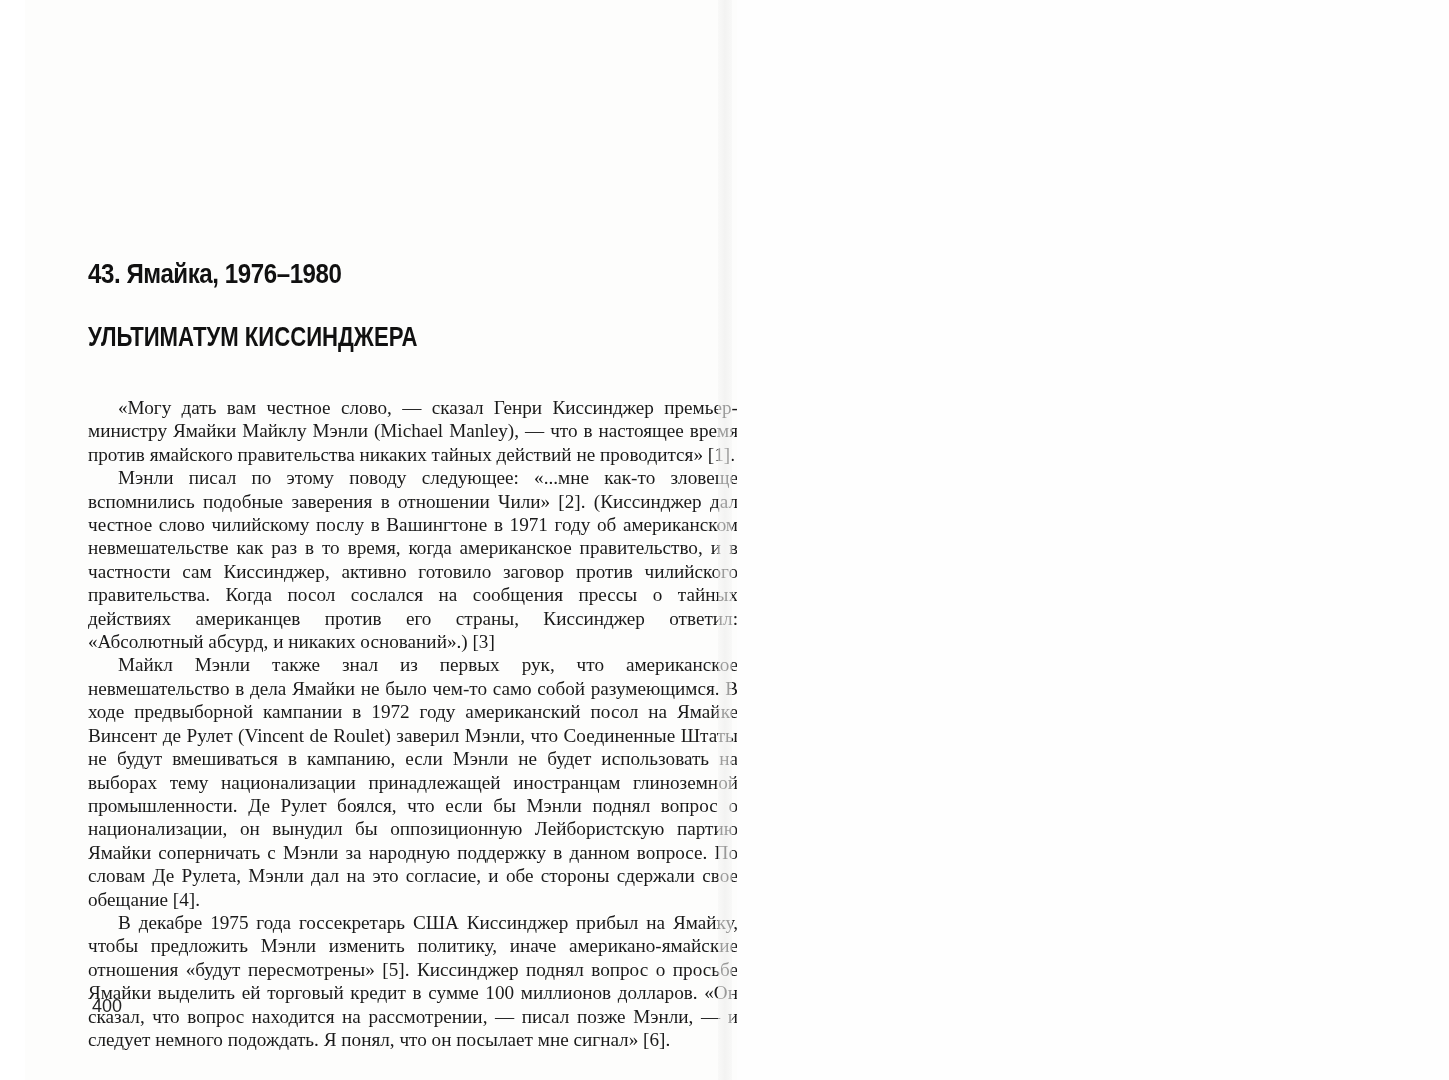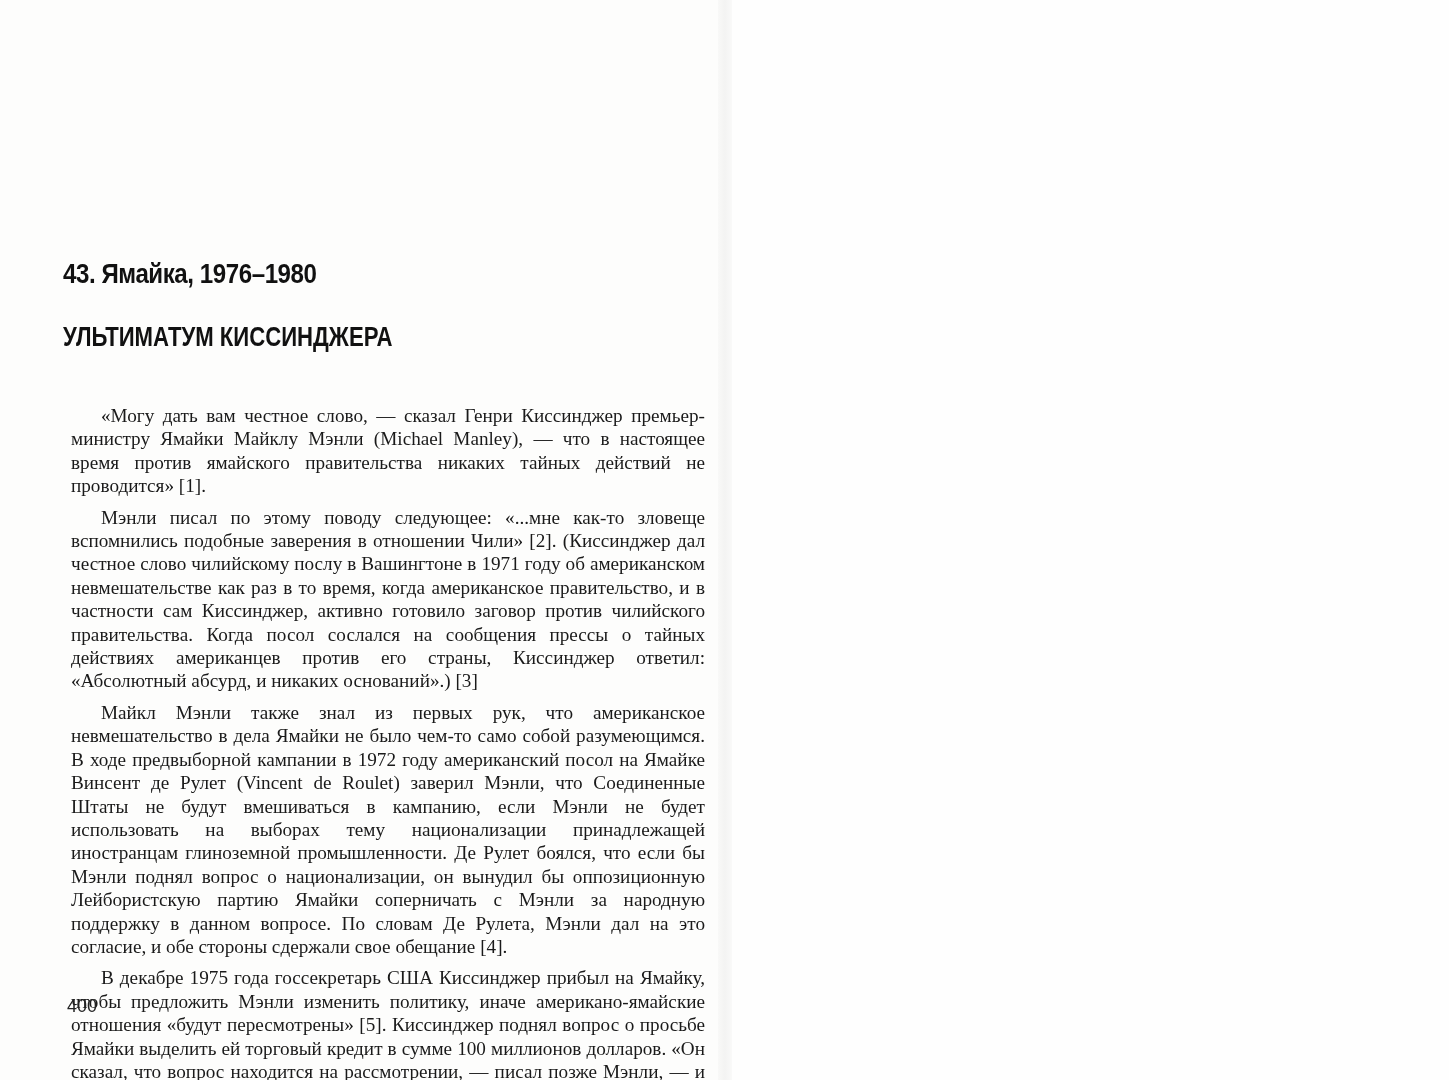--- a/index.html
+++ b/index.html
@@ -3,21 +3,21 @@
 <meta charset="utf-8">
 <style>
   html, body { margin: 0; padding: 0; }
   body {
     width: 1449px; height: 1080px; overflow: hidden;
     background: #ffffff;
     position: relative;
     font-family: "Liberation Serif", "DejaVu Serif", serif;
     color: #1a1a1a;
   }
-  .spread { position: absolute; inset: 0; display: flex; }
+  .spread { position: absolute; inset: 0; display: flex; padding-left: 25px; }
   .page { position: relative; height: 1080px; }
   .page-left { width: 724px; background: #fdfdfc; }
   .page-right { width: 725px; background: #fefefe; }
   .gutter {
     position: absolute; left: 718px; top: 0; width: 14px; height: 1080px;
     background: linear-gradient(to right, #f6f6f5, #ececeb 50%, #f6f6f5);
     opacity: 0.6;
   }
   .chapter-title {
     position: absolute; left: 63px; top: 258px;
@@ -32,21 +32,21 @@
     font-weight: bold; font-size: 27px; letter-spacing: 0px;
     color: #111; transform: scaleX(0.82); transform-origin: left top;
     white-space: nowrap;
   }
   .text-block {
     position: absolute;
     font-size: 19.2px; line-height: 23.4px;
     text-align: justify; hyphens: manual;
   }
   .left-text { left: 63px; top: 396px; width: 650px; }
-  .para { margin: 8px; text-indent: 30px; }
+  .para { margin: 0; text-indent: 30px; }
   .page-number {
     position: absolute; font-family: "Liberation Sans", "DejaVu Sans", sans-serif;
     font-size: 18px; color: #222; text-align: right;
   }
   .page-number-left { left: 67px; top: 996px; }
 </style>
 </head>
 <body>
 
 <div class="spread">

